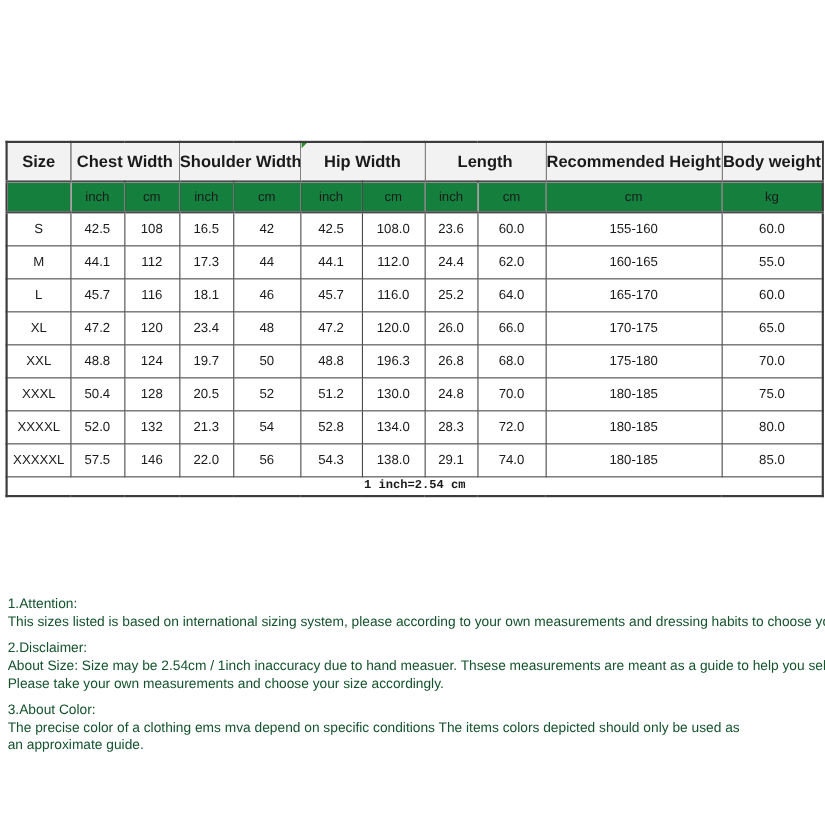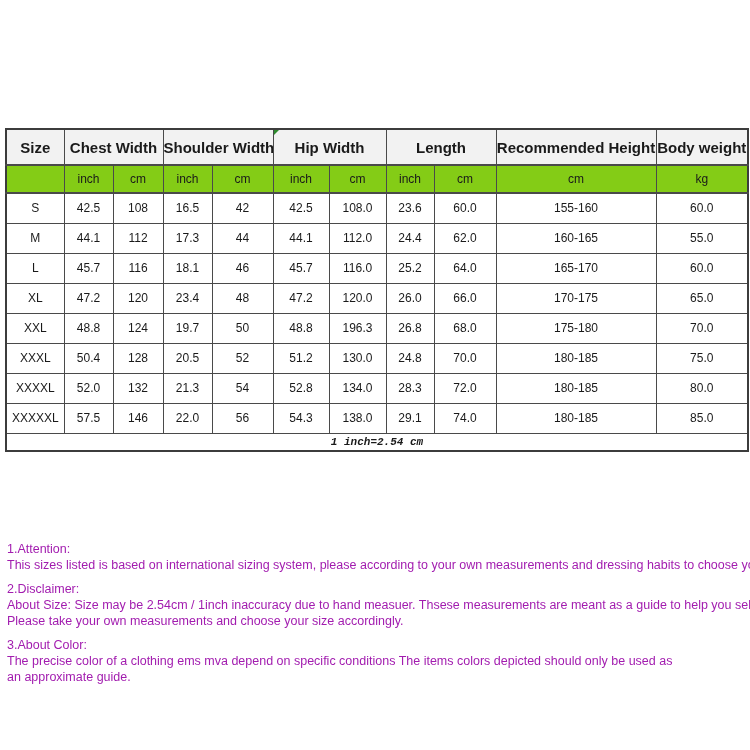--- a/index.html
+++ b/index.html
@@ -30,54 +30,53 @@
   }
   tr.head-row th {
     background: #f2f2f2;
     font-weight: bold;
     font-size: 15px;
     height: 36px;
     border-bottom-width: 2px;
     position: relative;
   }
   tr.unit-row td {
-    background: #84cc16;
+    background: #15803d;
     font-size: 12px;
     height: 28px;
     border-bottom-width: 2px;
   }
   tbody.data-rows td {
     background: #ffffff;
     font-size: 12px;
     height: 30px;
   }
   tr.foot-row td {
     background: #ffffff;
     font-family: "Liberation Mono", "DejaVu Sans Mono", monospace;
     font-weight: bold;
     font-size: 11px;
     height: 18px;
-    font-style: italic;
   }
   .corner-marker {
     position: absolute;
     top: 0; left: 0;
     width: 0; height: 0;
     border-top: 5px solid #2e8b2e;
     border-right: 5px solid transparent;
   }
 
   
   .notes {
     position: absolute;
     left: 7px; top: 541px;
     width: 740px;
     font-size: 12.5px;
     line-height: 16px;
-    color: #a21caf;
+    color: #14532d;
   }
   .notes .para { margin-bottom: 8px; }
   .notes .line { white-space: nowrap; }
 </style>
 </head>
 <body>
 
 <div class="stage">
 
   <table class="size-chart">

